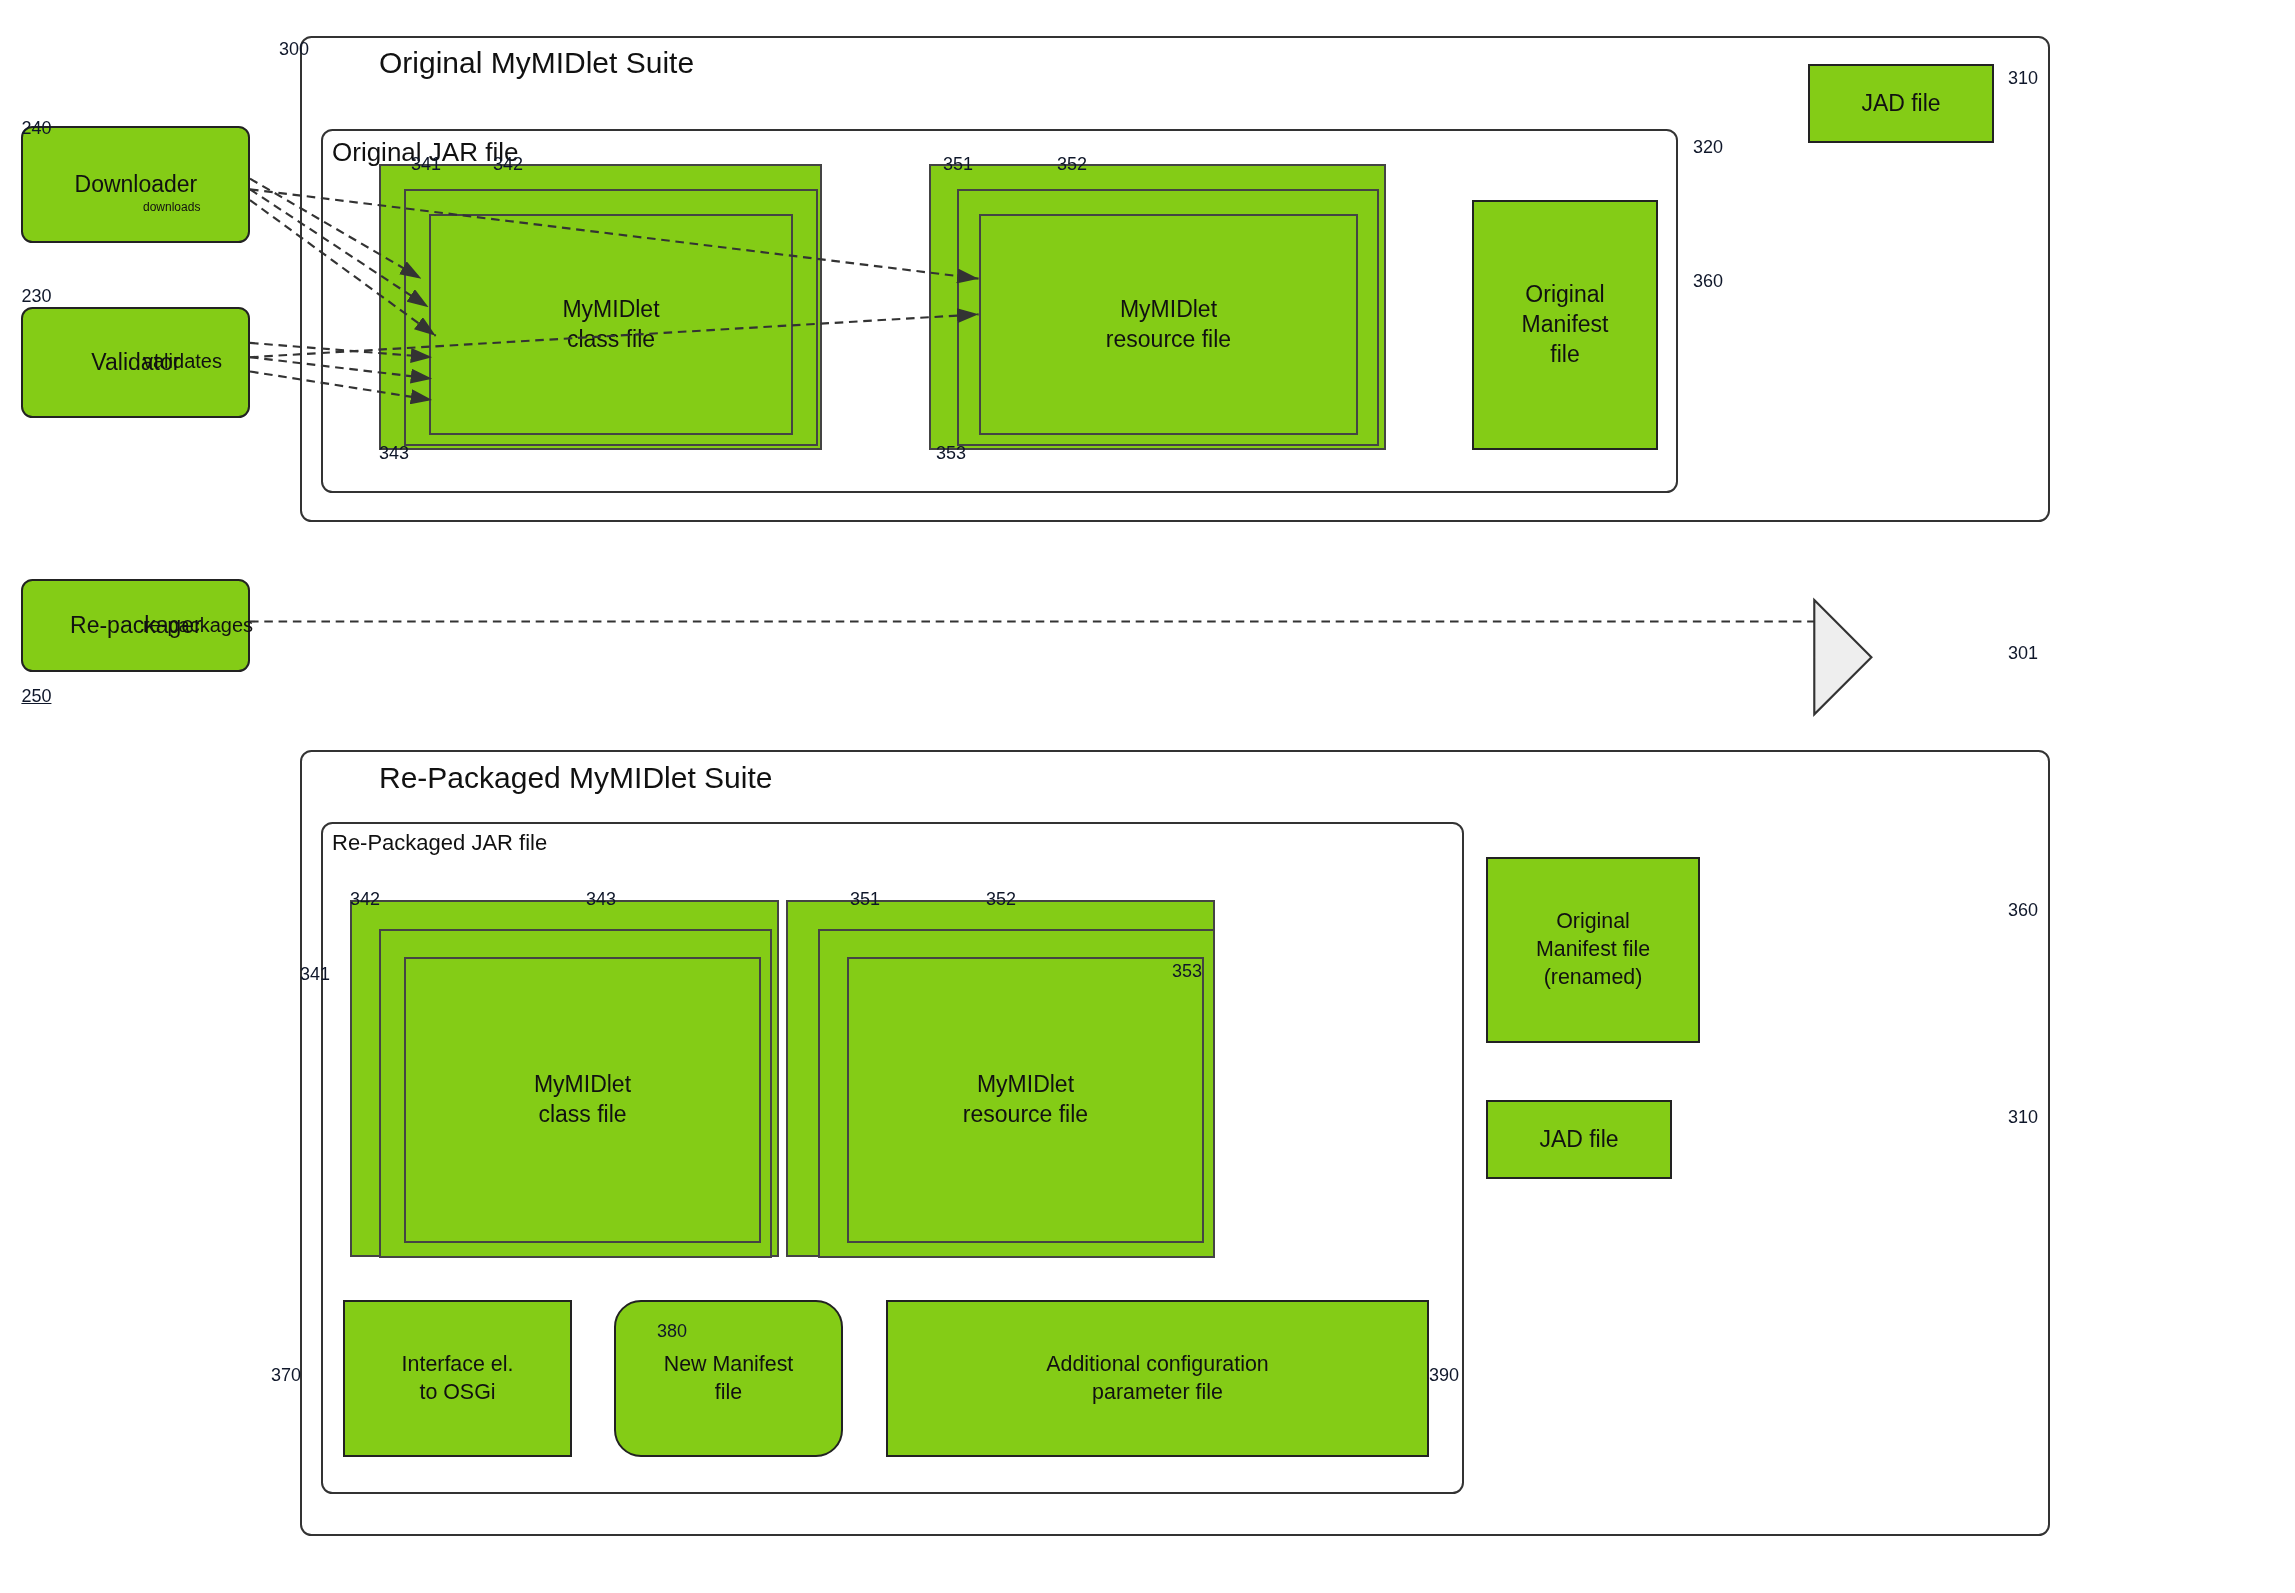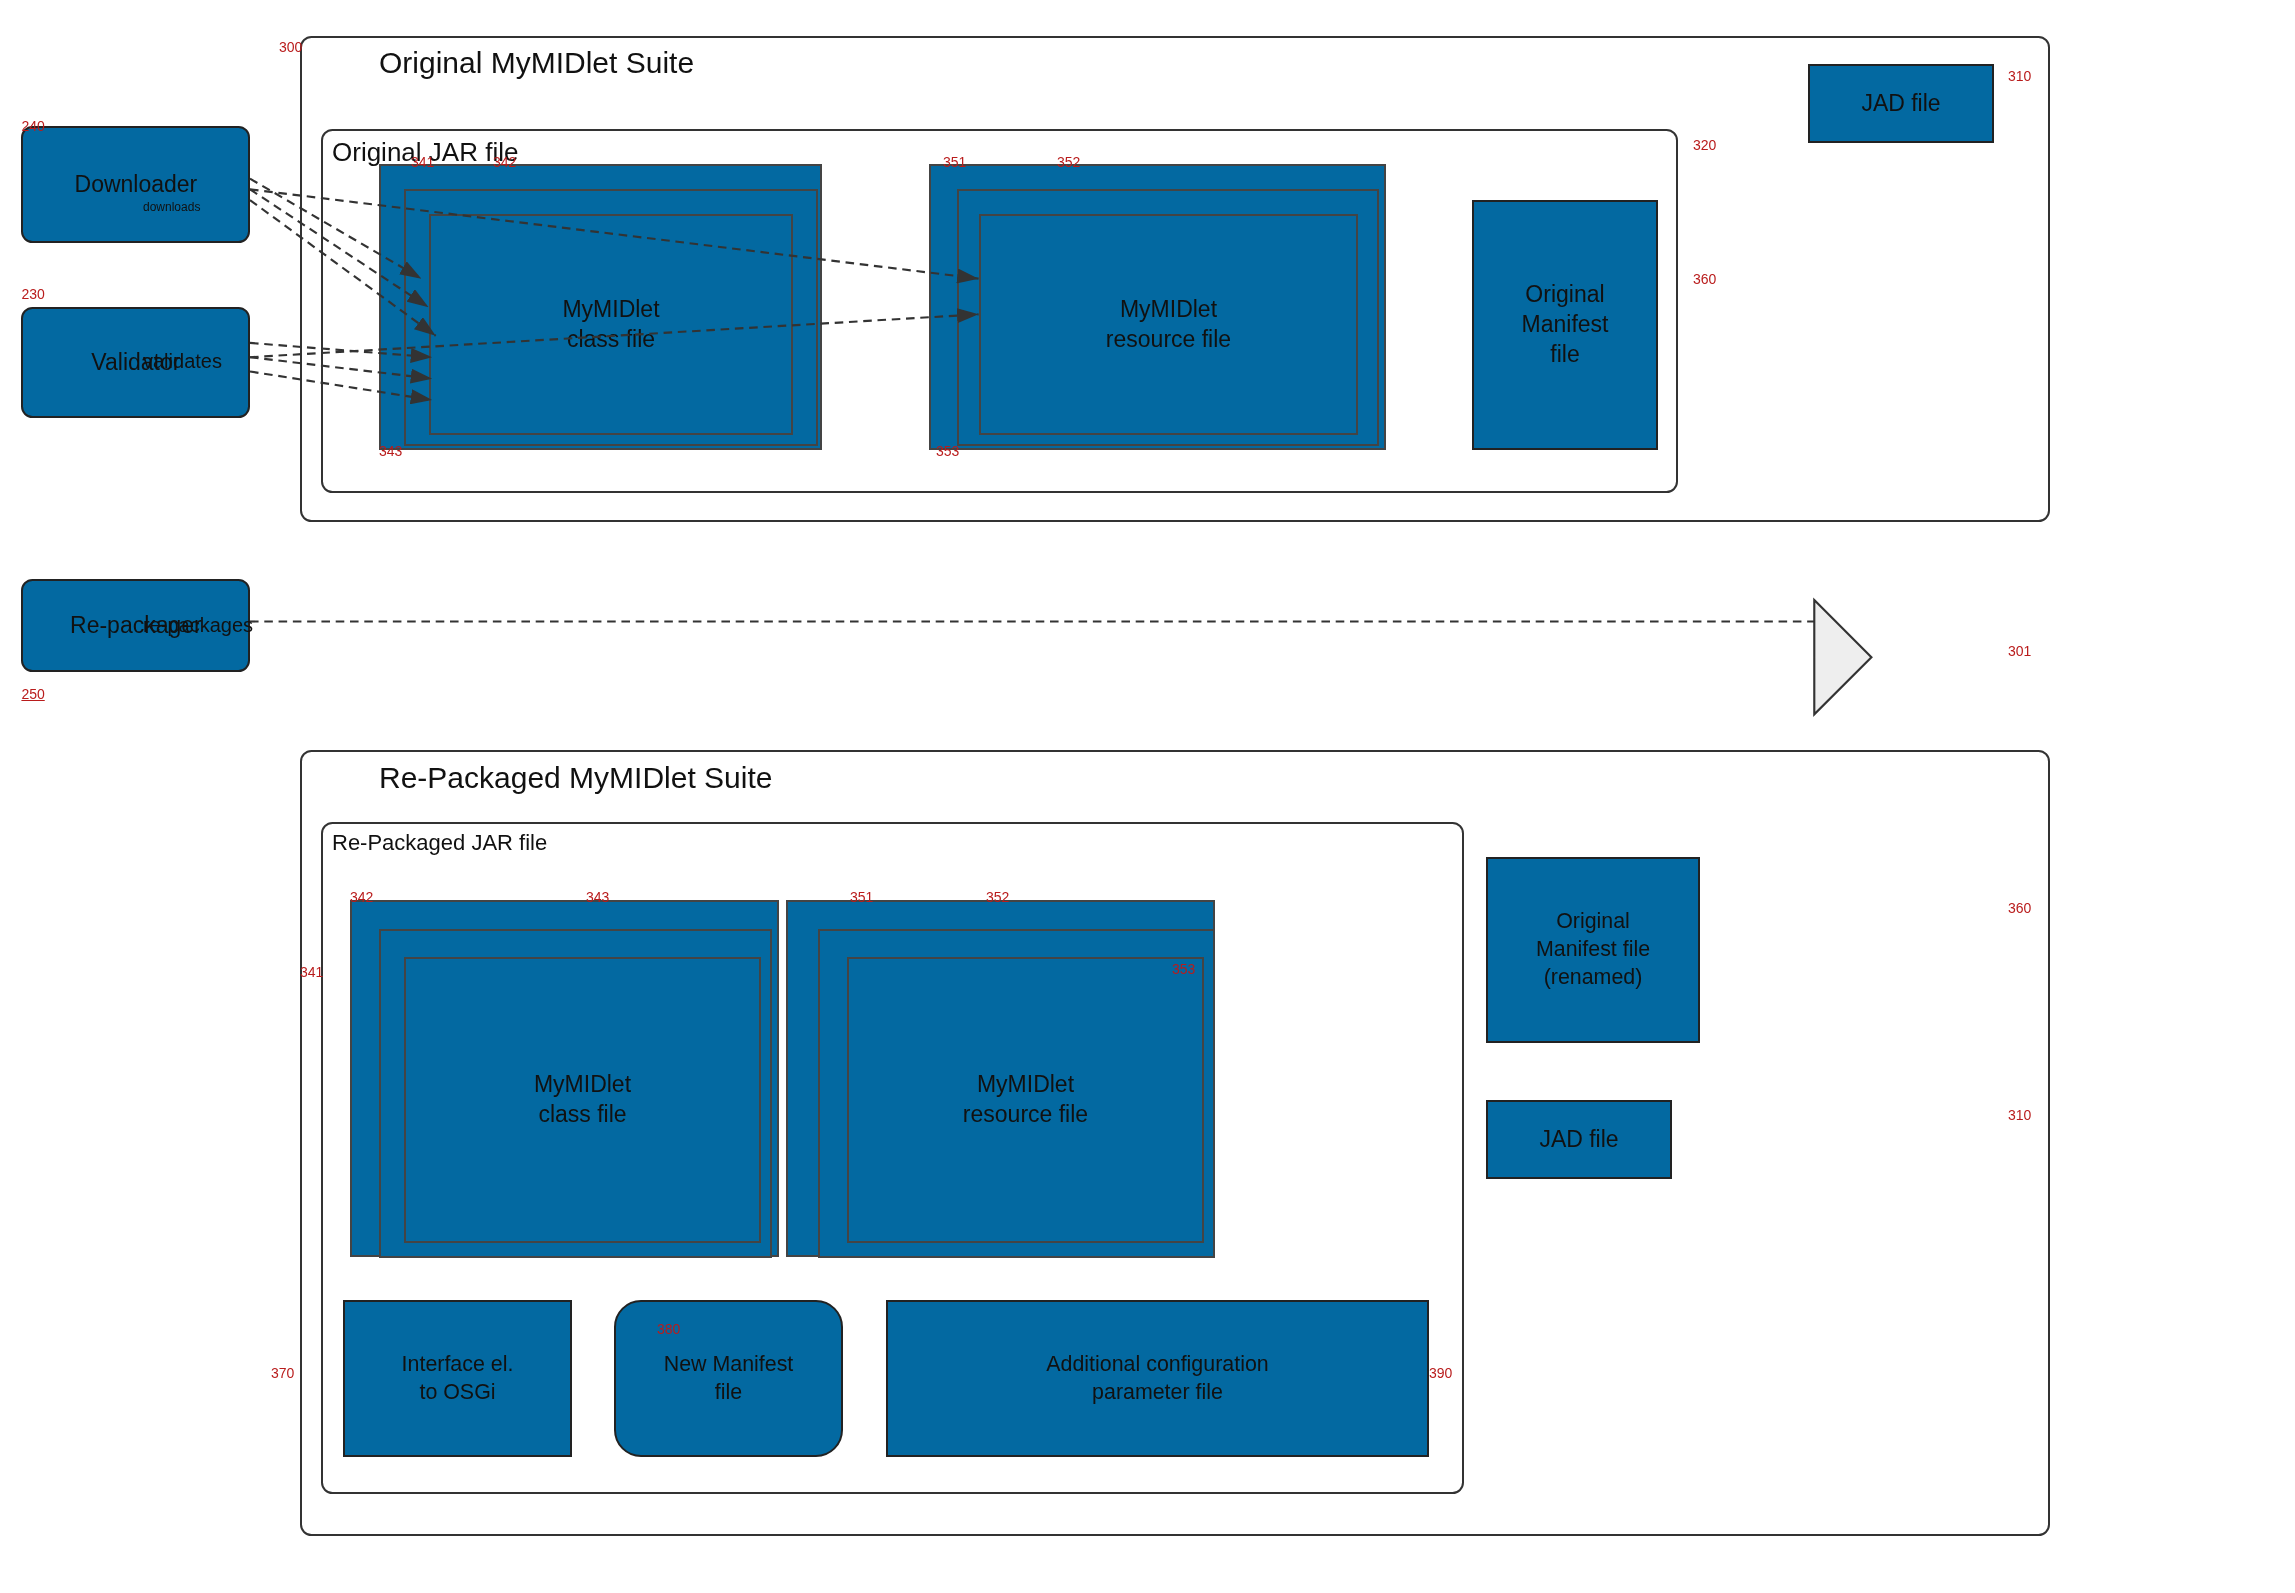--- a/index.html
+++ b/index.html
@@ -12,21 +12,21 @@
       overflow: hidden;
     }
     .diagram {
       position: absolute;
       top: 0; left: 0;
       width: 100%; height: 100%;
     }
     .box {
       position: absolute;
       border: 2.1px solid #222;
-      background: #0369a1;
+      background: #84cc16;
       display: flex;
       align-items: center;
       justify-content: center;
       text-align: center;
     }
     .box-label {
       font-size: 23px;
       line-height: 1.3;
       color: #111;
     }
@@ -38,22 +38,22 @@
       background: #fff;
     }
     .label-text {
       position: absolute;
       font-size: 21.4px;
       color: #111;
       white-space: nowrap;
     }
     .ref-num {
       position: absolute;
-      font-size: 14px;
-      color: #b91c1c;
+      font-size: 18px;
+      color: #0f172a;
     }
     
     svg.arrows {
       position: absolute;
       top: 0; left: 0;
       width: 100%; height: 100%;
       pointer-events: none;
     }
   </style>
 </head>

